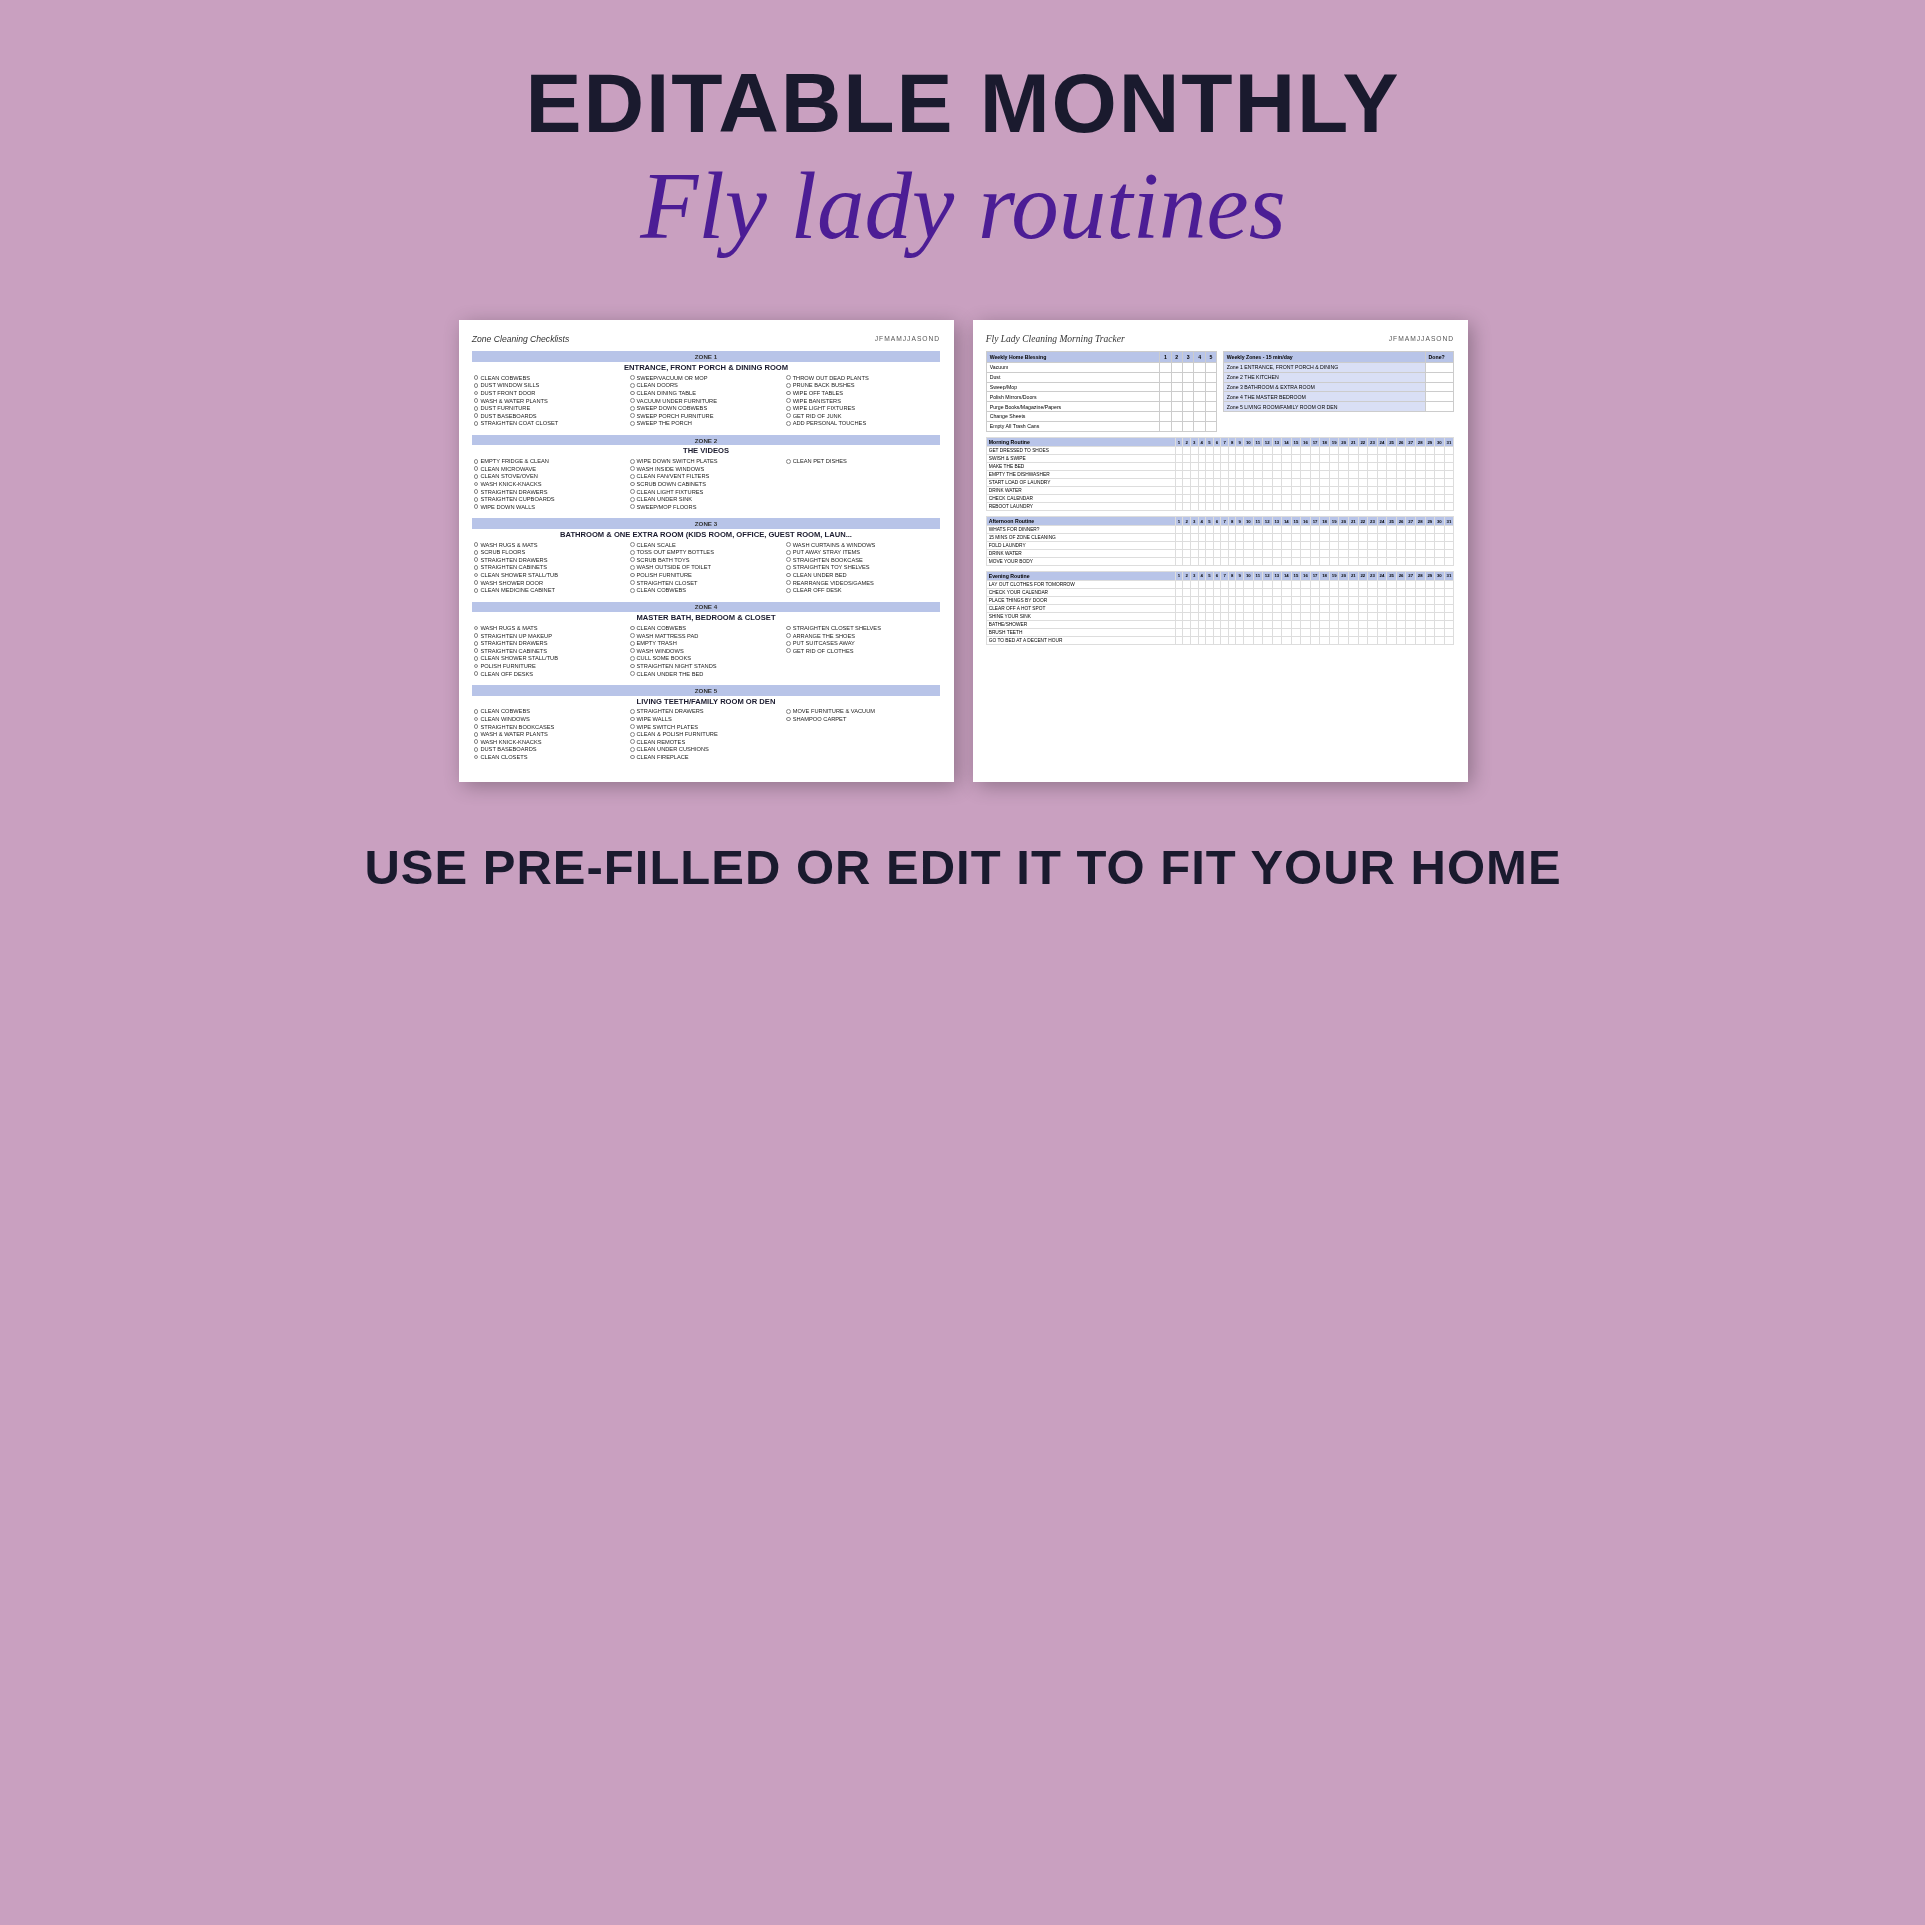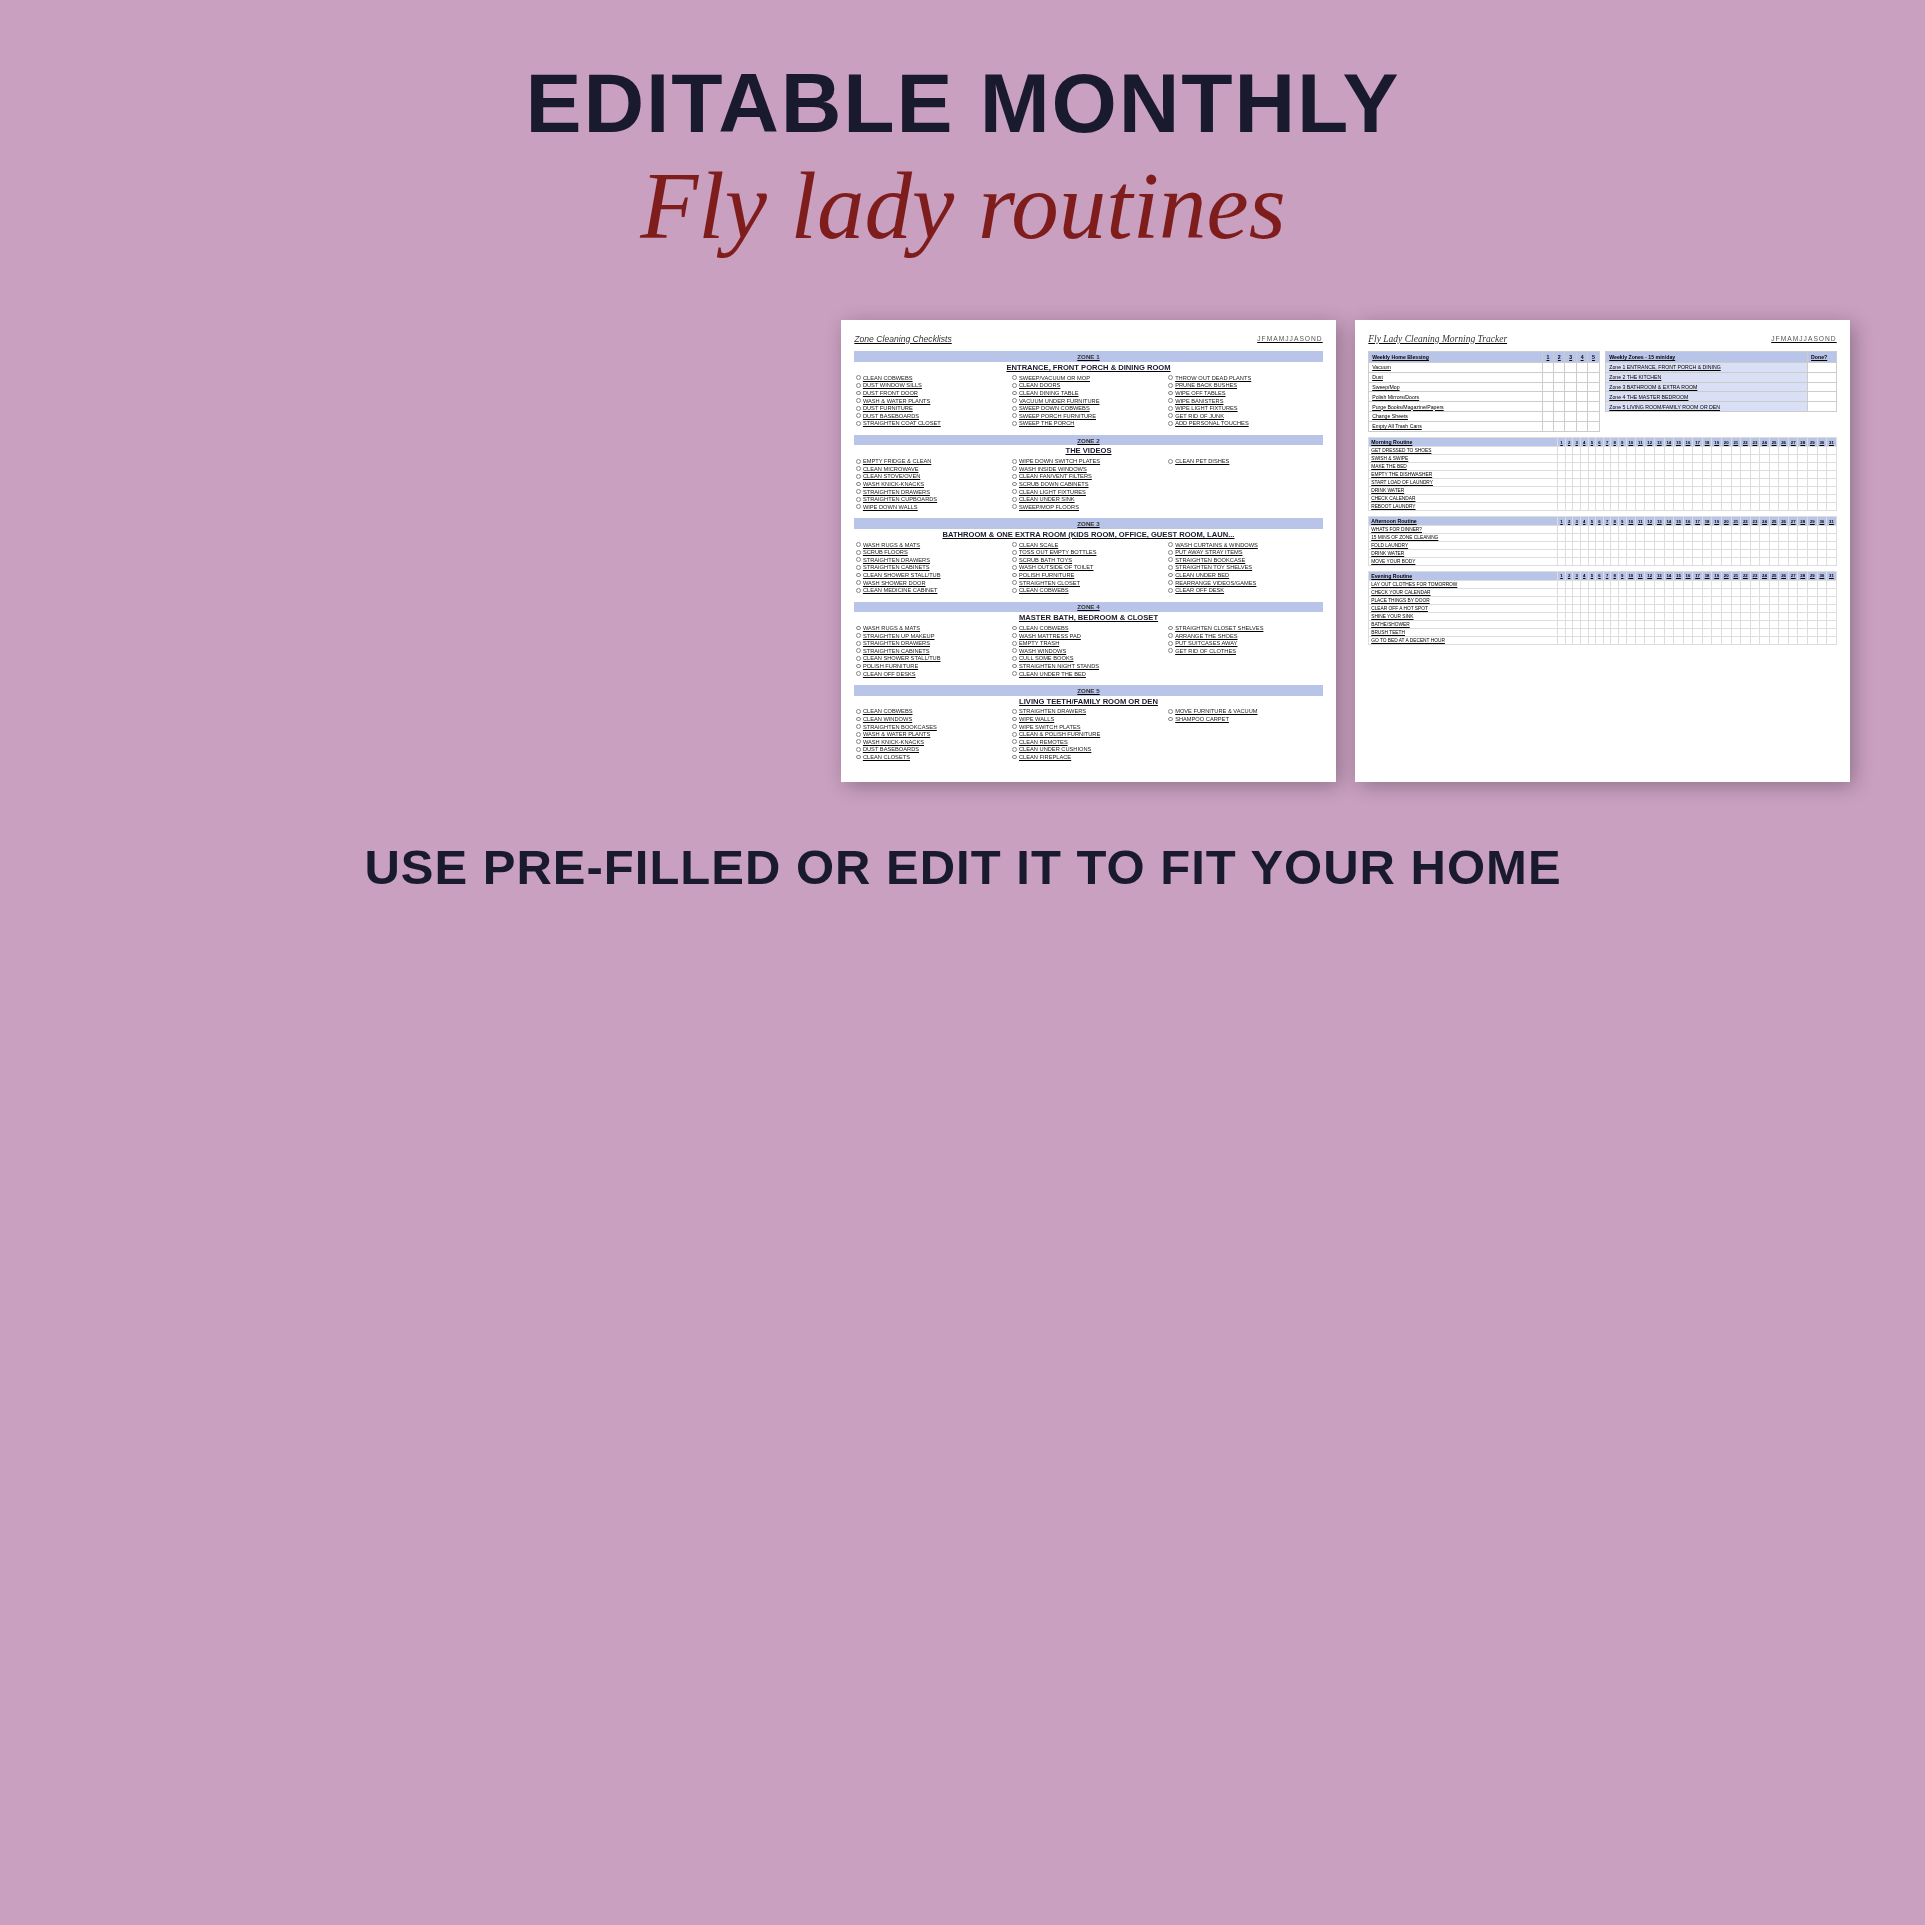--- a/index.html
+++ b/index.html
@@ -27,44 +27,43 @@
       font-weight: 900;
       color: #1a1a2e;
       text-transform: uppercase;
       letter-spacing: 1.9px;
       line-height: 1.1;
       font-family: Arial Black, Arial, sans-serif;
     }
     .header-line2 {
       font-size: 95px;
       font-weight: 400;
-      color: #7f1d1d;
+      color: #4c1d95;
       font-family: 'Georgia', cursive;
       font-style: italic;
       line-height: 1.2;
     }
     .header-line3 {
       font-size: 84px;
       font-weight: 900;
       color: #1a1a2e;
       text-transform: uppercase;
       letter-spacing: 1.9px;
       font-family: Arial Black, Arial, sans-serif;
       line-height: 1.1;
     }
 
     
     .docs-area {
       background-color: #c9a0c0;
       width: 100%;
       padding: 19px 76px 28.5px;
       display: flex;
-      justify-content: flex-end;
+      justify-content: center;
       gap: 19px;
-      text-decoration: underline;
     }
 
     
     .doc {
       background: white;
       box-shadow: 3.8px 3.8px 19px rgba(0,0,0,0.3);
       padding: 13.3px;
       flex: 1;
       max-width: 495px;
       font-size: 6.7px;

